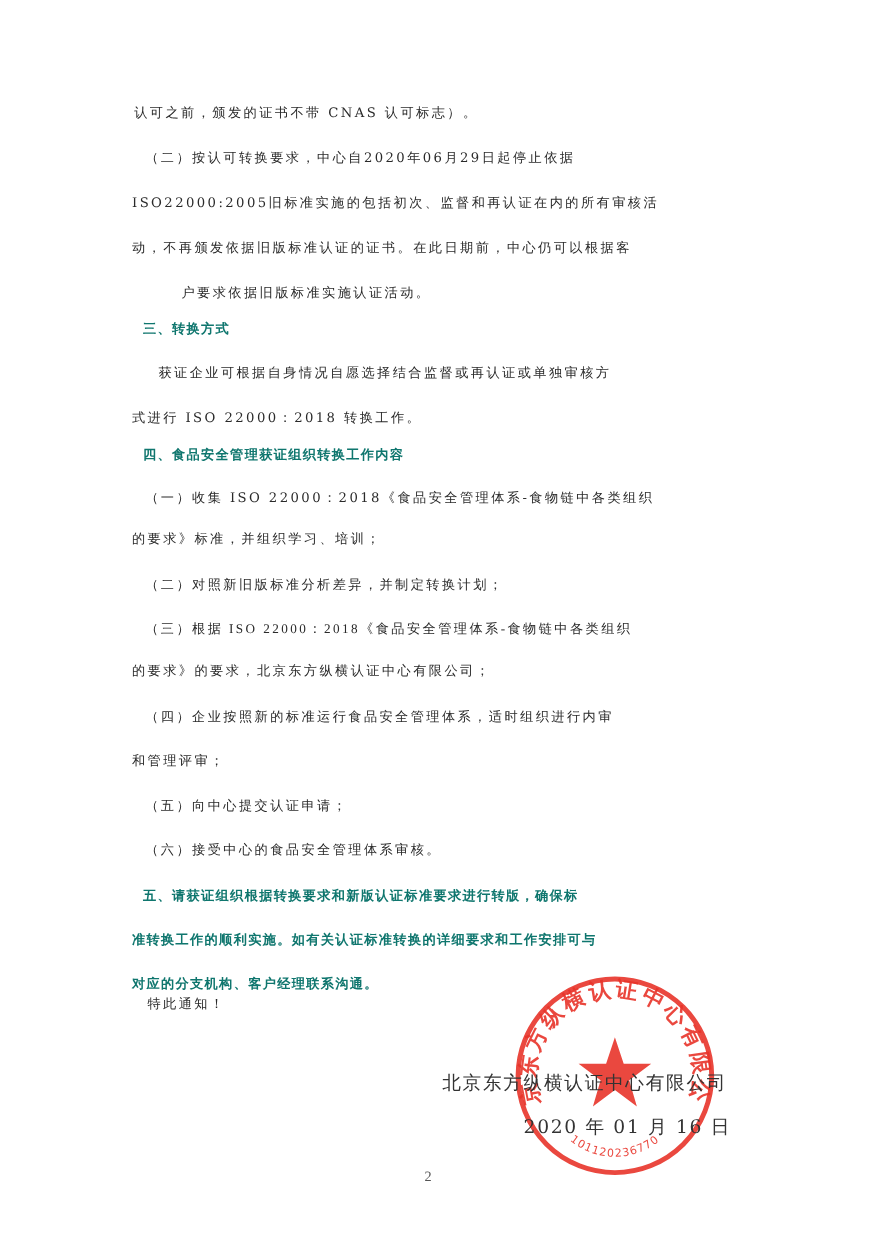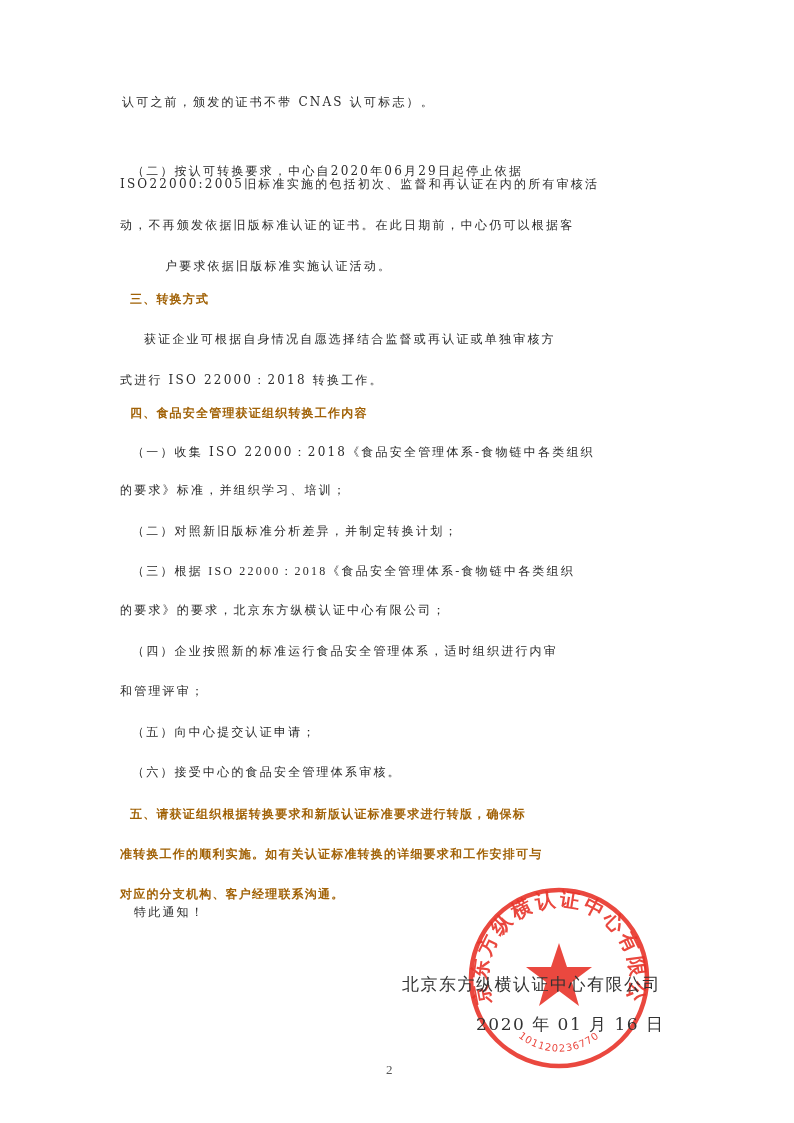--- a/index.html
+++ b/index.html
@@ -3,32 +3,32 @@
 <meta charset="utf-8">
 <style>
   html, body { margin: 0; padding: 0; }
   body {
     width: 794px; height: 1123px; background: #ffffff; position: relative; overflow: hidden;
     font-family: "DejaVu Serif", "Liberation Serif", serif; color: #2a2a2a;
   }
   .line {
     position: absolute; left: 0; font-size: 12px; white-space: nowrap; letter-spacing: 2.2px;
   }
-  .bold { font-weight: bold; font-family: "DejaVu Sans", "Liberation Sans", sans-serif; letter-spacing: 1.2px; color: #a16207; }
+  .bold { font-weight: bold; font-family: "DejaVu Sans", "Liberation Sans", sans-serif; letter-spacing: 1.2px; color: #0f766e; }
   .seal { position: absolute; left: 466px; top: 885px; width: 186px; height: 186px; }
   .sig { position: absolute; font-size: 17px; letter-spacing: 1.5px; white-space: nowrap; color: #333; }
   .pageno { position: absolute; left: 386px; top: 1062px; font-size: 13px; color: #555; font-family: "Liberation Serif", serif; }
 </style>
 </head>
 <body>
 
 <div>
   <div id="lines">
       <div class="line" style="left: 122px; top: 94px;">认可之前，颁发的证书不带 CNAS 认可标志）。</div>
-      <div class="line" style="left: 132px; top: 135px; margin-top: 28px;">（二）按认可转换要求，中心自2020年06月29日起停止依据</div>
+      <div class="line" style="left: 132px; top: 135px;">（二）按认可转换要求，中心自2020年06月29日起停止依据</div>
       <div class="line" style="left: 120px; top: 176px;">ISO22000:2005旧标准实施的包括初次、监督和再认证在内的所有审核活</div>
       <div class="line" style="left: 120px; top: 217px;">动，不再颁发依据旧版标准认证的证书。在此日期前，中心仍可以根据客</div>
       <div class="line" style="left: 120px; top: 258px; margin-left: 45px;">户要求依据旧版标准实施认证活动。</div>
       <div class="line bold" style="left: 130px; top: 291px;">三、转换方式</div>
       <div class="line" style="left: 144px; top: 331px;">获证企业可根据自身情况自愿选择结合监督或再认证或单独审核方</div>
       <div class="line" style="left: 120px; top: 372px;">式进行 ISO 22000：2018 转换工作。</div>
       <div class="line bold" style="left: 130px; top: 405px;">四、食品安全管理获证组织转换工作内容</div>
       <div class="line" style="left: 132px; top: 444px;">（一）收集 ISO 22000：2018《食品安全管理体系-食物链中各类组织</div>
       <div class="line" style="left: 120px; top: 482px;">的要求》标准，并组织学习、培训；</div>
       <div class="line" style="left: 132px; top: 523px;">（二）对照新旧版标准分析差异，并制定转换计划；</div>

